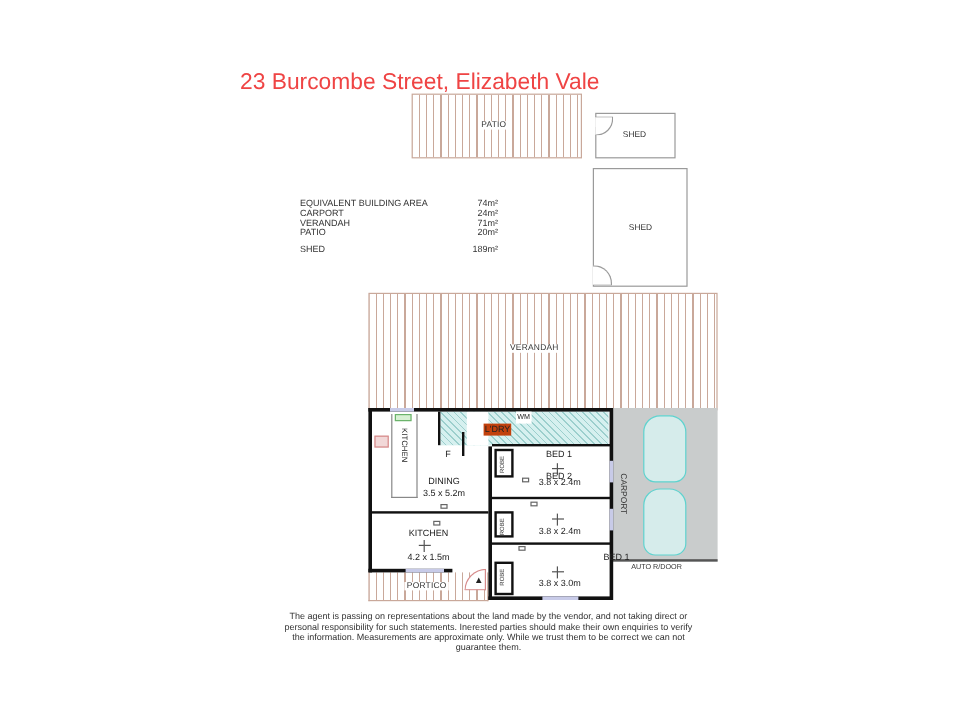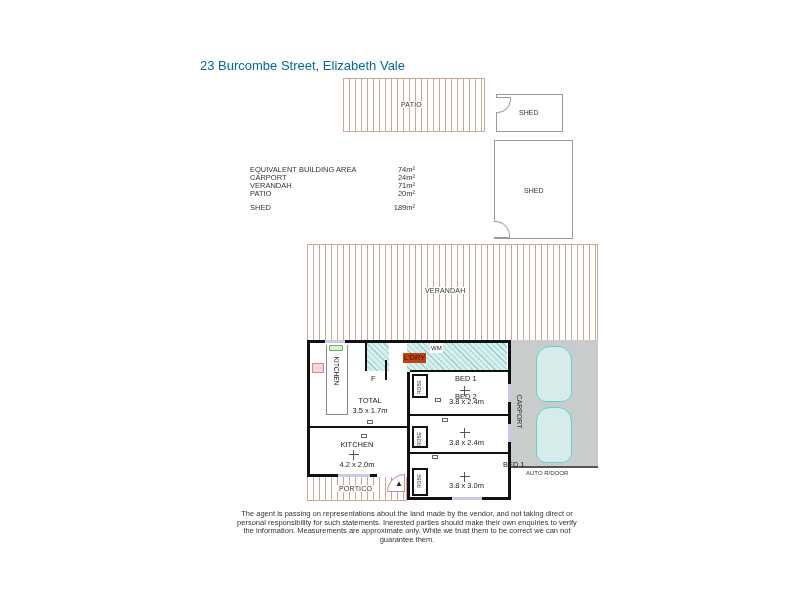--- a/index.html
+++ b/index.html
@@ -1,18 +1,18 @@
 <!DOCTYPE html>
 <html><head>
 <meta charset="utf-8">
 <style>
   html, body { margin:0; padding:0; background:#ffffff; }
   body { width:800px; height:600px; position:relative; overflow:hidden; font-family:"Liberation Sans", sans-serif; color:#222; }
   .abs { position:absolute; }
-  .title { left:200px; top:58px; font-size:13px; color:#0369a1; }
+  .title { left:200px; top:58px; font-size:19px; color:#ef4444; }
   .hatch { background: repeating-linear-gradient(90deg, #ffffff 0px, #ffffff 5px, #c9a89a 5px, #c9a89a 6px); border:1px solid #c9a89a; box-sizing:border-box; }
   .hatch-lbl { position:absolute; font-size:7px; background:#fff; padding:0 2px; color:#333; letter-spacing:0.2px; }
   .shed { border:1px solid #9a9a9a; background:#fff; box-sizing:border-box; }
   .lbl { position:absolute; font-size:7px; color:#333; }
   .areas { left:250px; top:166px; font-size:7.5px; color:#333; line-height:8px; }
   .areas .row { display:flex; width:165px; justify-content:space-between; }
   .areas .total { margin-top:6px; }
   .wall { position:absolute; background:#111; }
   .room-lbl { position:absolute; font-size:7.5px; color:#222; text-align:center; line-height:10px; }
   .laundry { background: repeating-linear-gradient(45deg, #d6f0ef 0 3px, #9ccfcd 3px 4px), #d6f0ef; }
@@ -113,32 +113,32 @@
 <div class="abs" style="left:326px; top:345px; width:22px; height:70px; border:1px solid #888; border-top:none; box-sizing:border-box;"></div>
 <div class="abs" style="left:329px; top:345px; width:14px; height:6px; background:#d8f0d4; border:1px solid #6bb36b; box-sizing:border-box;"></div>
 <div class="abs" style="left:312px; top:363px; width:12px; height:10px; background:#f2d8d8; border:1px solid #d68a8a; box-sizing:border-box;"></div>
 <span class="room-lbl" style="left:322px; top:366px; transform:rotate(90deg); font-size:6.5px;">KITCHEN</span>
 <span class="room-lbl" style="left:371px; top:374px;">F</span>
 
 <span class="room-lbl" style="left:403px; top:353px; background:#c2410c; padding:0 1px;">L'DRY</span>
 <span class="room-lbl" style="left:430px; top:343px; font-size:6px; background:#fff; padding:0 1px;">WM</span>
 
 <div class="room-lbl" style="left:340px; top:396px; width:60px;">
-  <div>TOTAL</div>
-  <div>3.5 x 1.7m</div>
+  <div>DINING</div>
+  <div>3.5 x 5.2m</div>
 </div>
 <div class="light" style="left:367px; top:420px;"></div>
 
 <div class="light" style="left:361px; top:434px;"></div>
 <div class="room-lbl" style="left:327px; top:440px; width:60px;">
   <div>KITCHEN</div>
 </div>
 <div class="fan" style="left:349px; top:450px;"></div>
 <div class="room-lbl" style="left:327px; top:460px; width:60px;">
-  <div>4.2 x 2.0m</div>
+  <div>4.2 x 1.5m</div>
 </div>
 
 <div class="abs" style="left:387px; top:474px; width:18px; height:18px; border:1px solid #d68a8a; border-radius:18px 0 0 0; box-sizing:border-box; background:#fff;"></div>
 <span class="room-lbl" style="left:395px; top:479px; font-size:8px;">▲</span>
 
 <div class="robe" style="left:412px; top:374px; width:16px; height:24px;">
     <span>ROBE</span>
   </div>
 <div class="room-lbl" style="left:455px; top:374px;">BED 1</div>
 <div class="fan" style="left:460px; top:386px;"></div>

